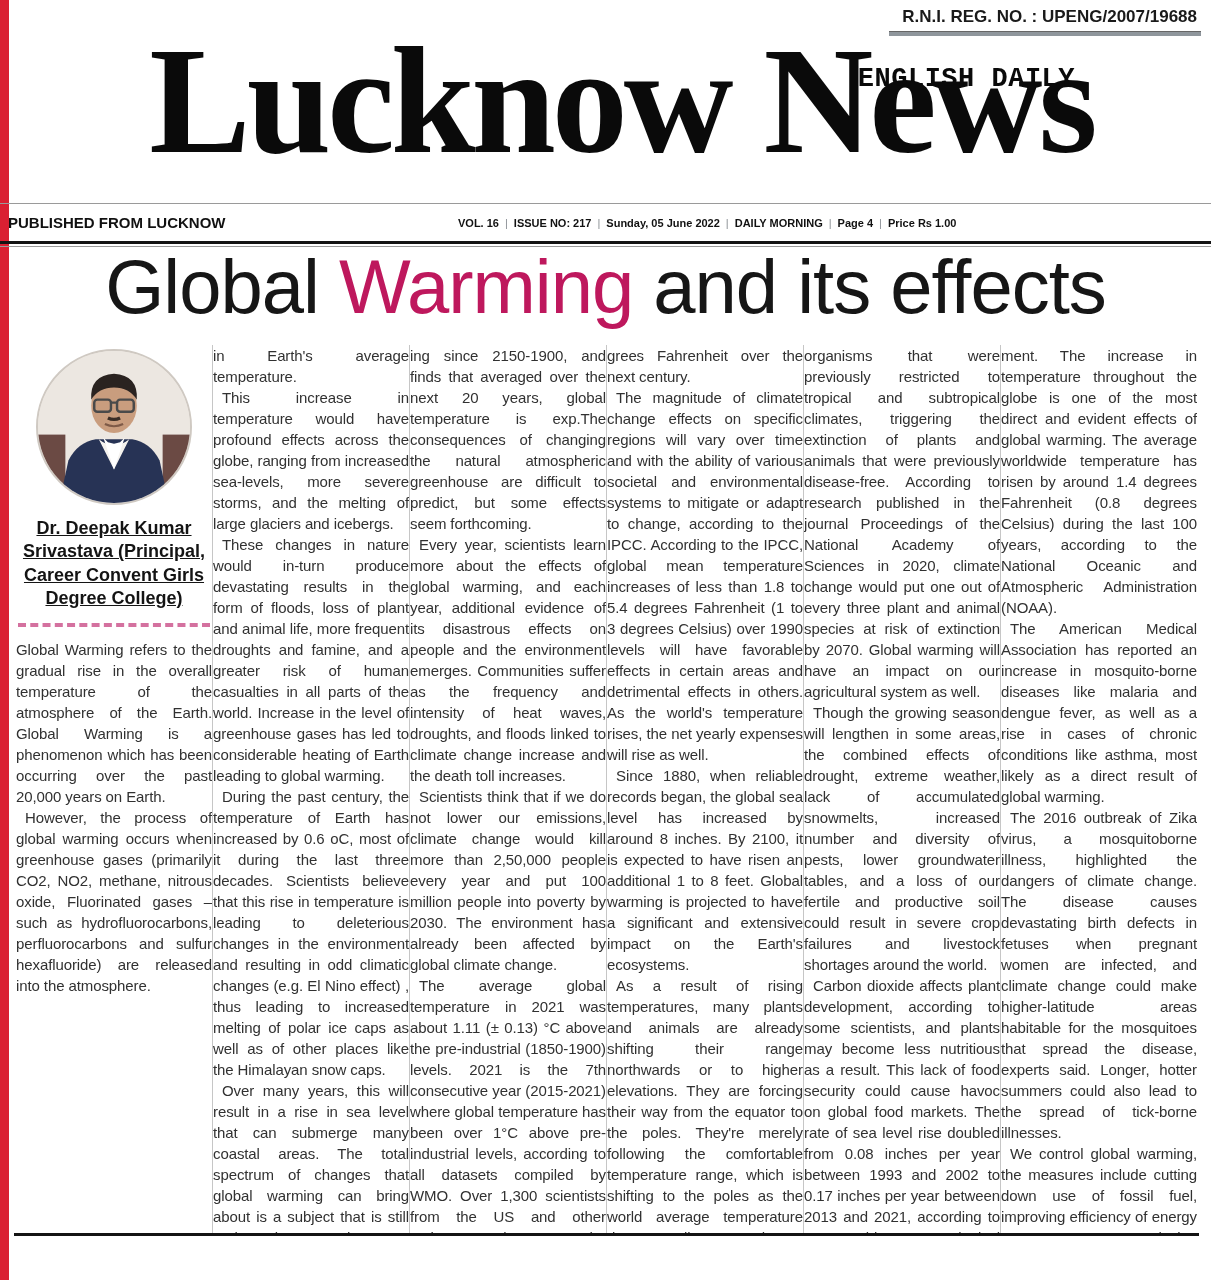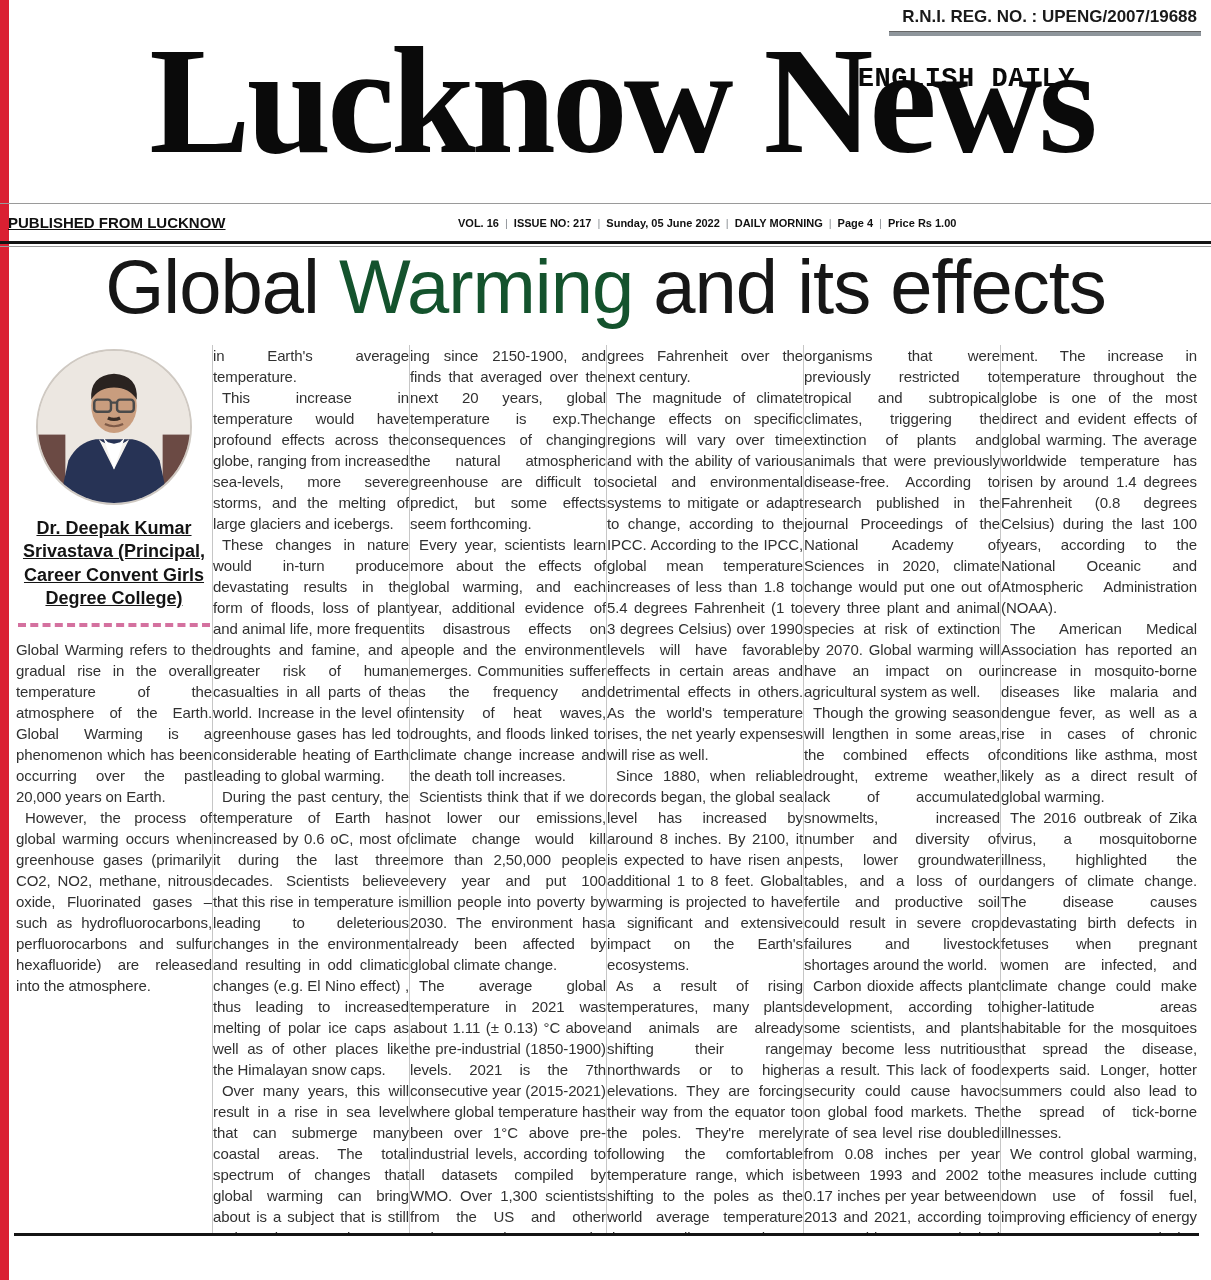--- a/index.html
+++ b/index.html
@@ -10,21 +10,21 @@
   .rni{position:absolute;top:7px;right:14px;font-size:17px;font-weight:bold;color:#1a1a1a;letter-spacing:0px;}
   .rni-line{position:absolute;top:31px;right:10px;width:312px;height:4px;background:#8f969c;border-top:1px solid #666;}
   .paper-title{position:absolute;top:22px;left:0;width:100%;margin:0;text-align:center;
                font-family:"Liberation Serif",serif;font-weight:bold;font-size:152px;line-height:1.05;
                letter-spacing:-4px;color:#0a0a0a;padding-left:16px;}
   .edition{position:absolute;top:64px;right:136px;font-family:Liberation Mono, monospace;
            font-weight:bold;font-size:27px;letter-spacing:0.5px;color:#0a0a0a;margin-left:10px;}
   .infobar{position:absolute;top:203px;left:0;right:0;height:37px;border-top:1px solid #9a9a9a;
            border-bottom:3px solid #141414;display:flex;align-items:center;}
   .infobar:after{content:"";position:absolute;left:0;right:0;bottom:-6px;height:1px;background:#9a9a9a;}
-  .published{font-size:15px;font-weight:bold;margin-left:8px;color:#111;text-decoration:underline;}
+  .published{font-size:15px;font-weight:bold;margin-left:8px;color:#111;}
   .info-items{position:absolute;left:458px;display:flex;align-items:center;gap:6px;font-size:11px;font-weight:bold;color:#111;white-space:nowrap;}
   .sep{color:#8a8f94;font-weight:normal;}
   
   .headline{position:absolute;top:247px;left:0;width:100%;text-align:center;white-space:pre;
             font-size:76px;font-weight:500;letter-spacing:-1px;color:#161616;line-height:1.05;}
   .headline .hl{font-weight:500;}
   
   .cols{position:absolute;top:345px;left:16px;right:14px;bottom:44px;display:flex;}
   .col{flex:1 1 0;padding:0 0;border-left:1px solid #c6c6c6;overflow:hidden;}
   .col:first-child{border-left:none;}
@@ -60,21 +60,21 @@
       <span>Sunday, 05 June 2022</span>
       <span class="sep">|</span>
       <span>DAILY MORNING</span>
       <span class="sep">|</span>
       <span>Page 4</span>
       <span class="sep">|</span>
       <span>Price Rs 1.00</span>
     </div>
   </div>
 
-  <div class="headline"><span>Global </span><span class="hl" id="hl-word" style="color: #14532d;">Warming</span><span> and its effects</span></div>
+  <div class="headline"><span>Global </span><span class="hl" id="hl-word" style="color: #be185d;">Warming</span><span> and its effects</span></div>
 
   <div class="cols">
 
     <div class="col">
       <div class="avatar">
         <svg viewBox="0 0 100 100">
           <rect x="0" y="0" width="100" height="100" fill="#ece7e1"></rect>
           <rect x="0" y="55" width="18" height="45" fill="#6b4a44"></rect>
           <rect x="82" y="55" width="18" height="45" fill="#6b4a44"></rect>
           <path d="M14 100 L20 72 Q26 60 38 58 L62 58 Q74 60 80 72 L86 100 Z" fill="#273355"></path>

